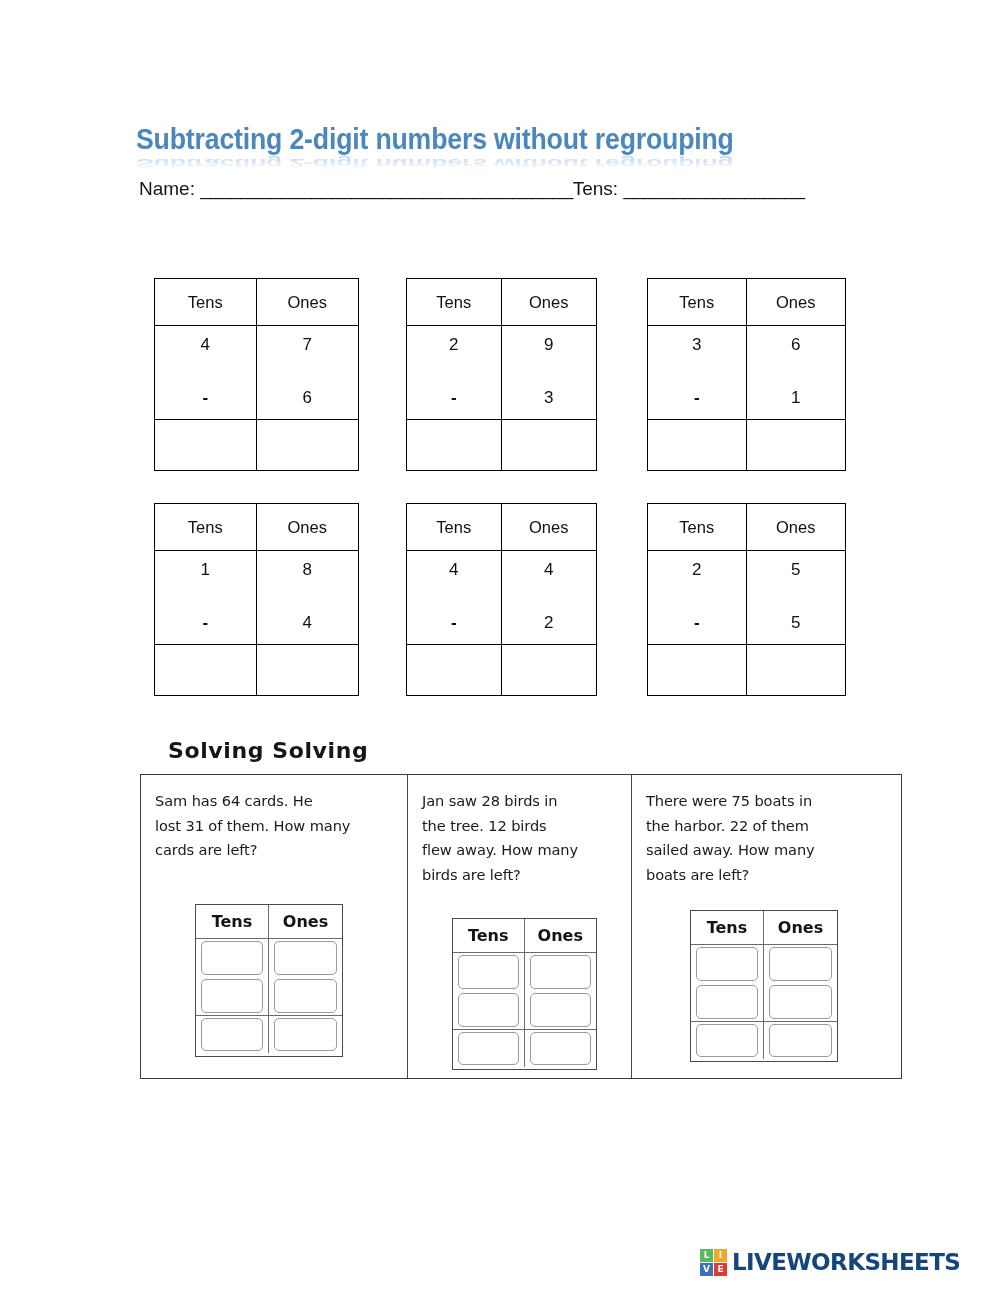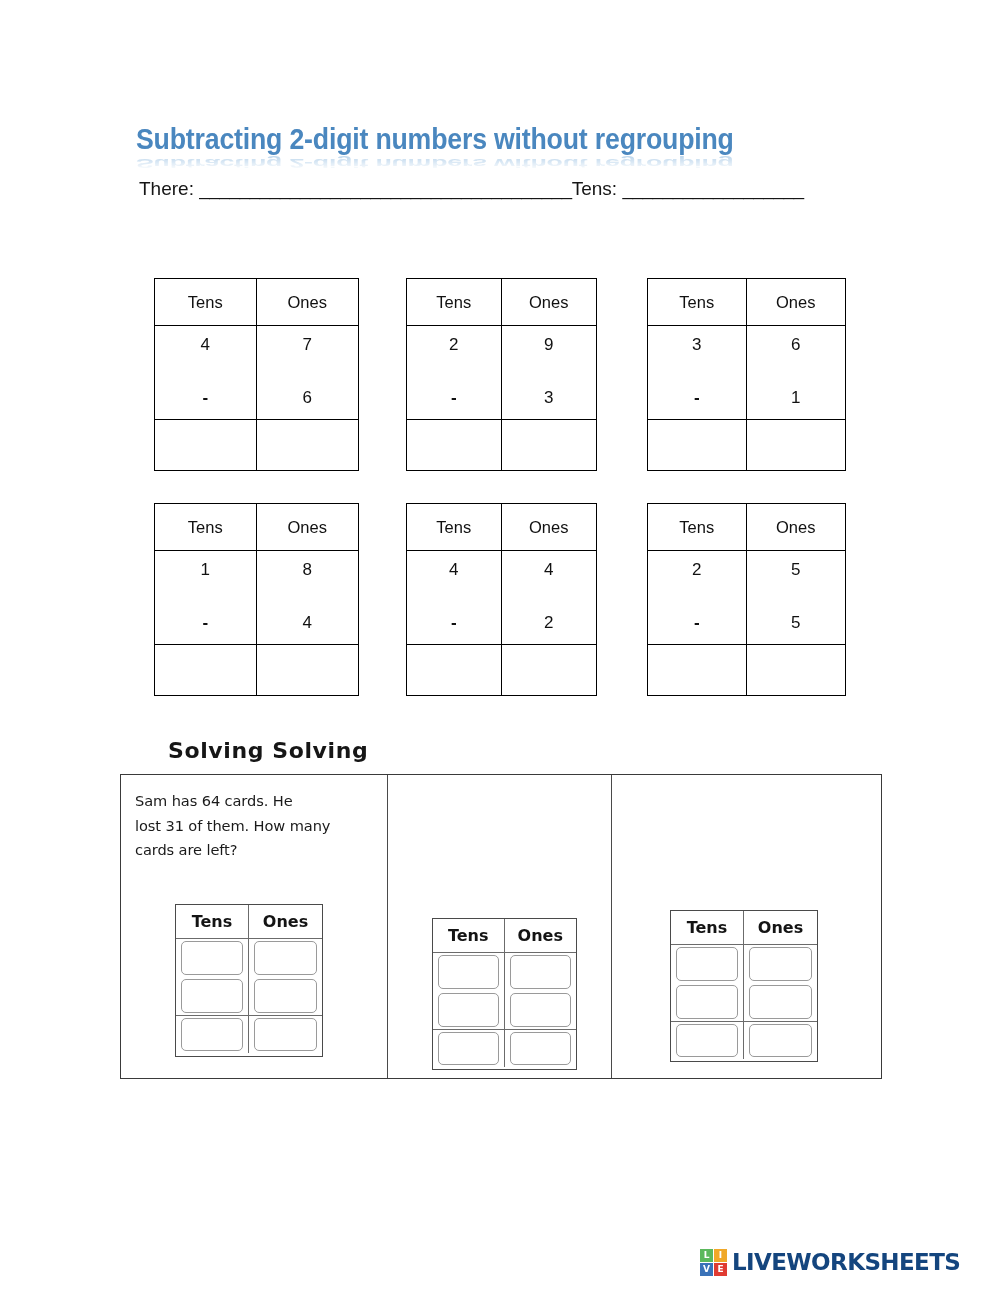--- a/index.html
+++ b/index.html
@@ -143,21 +143,21 @@
     font-family: "DejaVu Sans", sans-serif;
     font-size: 22px;
     font-weight: 700;
     color: #161616;
     letter-spacing: 0.6px;
   }
 
   
   .ps-box {
     position: absolute;
-    left: 120px;
+    left: 140px;
     top: 774px;
     width: 762px;
     height: 305px;
     border: 1.3px solid #3a3a3a;
     background: #fff;
     display: flex;
     box-sizing: border-box;
   }
   .ps-panel {
     box-sizing: border-box;
@@ -258,21 +258,21 @@
 </style>
 </head>
 <body>
 
 <div class="title-wrap">
   <div class="title" style="color: rgb(74, 135, 191);">Subtracting 2-digit numbers without regrouping</div>
   <div class="title-reflection">Subtracting 2-digit numbers without regrouping</div>
 </div>
 
 <div class="nameline">
-  <span>There: </span><span class="rule">_____________________________________</span><span>Tens: </span><span class="rule">__________________</span>
+  <span>Name: </span><span class="rule">_____________________________________</span><span>Tens: </span><span class="rule">__________________</span>
 </div>
 
 <div class="pv-grid">
 
   <div class="pv-row row1">
 
     <div class="pv-slot s1">
       <div class="pv-table w1">
         <div class="pv-tr pv-head">
           <div class="pv-td left c50">Tens</div>
@@ -451,20 +451,24 @@
             <div class="ans-box"></div>
           </div>
         <div class="mini-td">
             <div class="ans-box"></div>
           </div>
       </div>
     </div>
   </div>
 
   <div class="ps-panel p2">
+    <div class="ps-text">Jan saw 28 birds in
+the tree.  12 birds
+flew away. How many
+birds are left?</div>
     <div class="mini m2">
       <div class="mini-tr mini-head">
         <div class="mini-td left">Tens</div>
         <div class="mini-td">Ones</div>
       </div>
       <div class="mini-tr mini-body">
         <div class="mini-td left">
             <div class="ans-box"></div>
           </div>
         <div class="mini-td">
@@ -484,20 +488,24 @@
             <div class="ans-box"></div>
           </div>
         <div class="mini-td">
             <div class="ans-box"></div>
           </div>
       </div>
     </div>
   </div>
 
   <div class="ps-panel p3">
+    <div class="ps-text">There were 75 boats in
+the harbor.  22 of them
+sailed away. How many
+boats are left?</div>
     <div class="mini m3">
       <div class="mini-tr mini-head">
         <div class="mini-td left">Tens</div>
         <div class="mini-td">Ones</div>
       </div>
       <div class="mini-tr mini-body">
         <div class="mini-td left">
             <div class="ans-box"></div>
           </div>
         <div class="mini-td">

